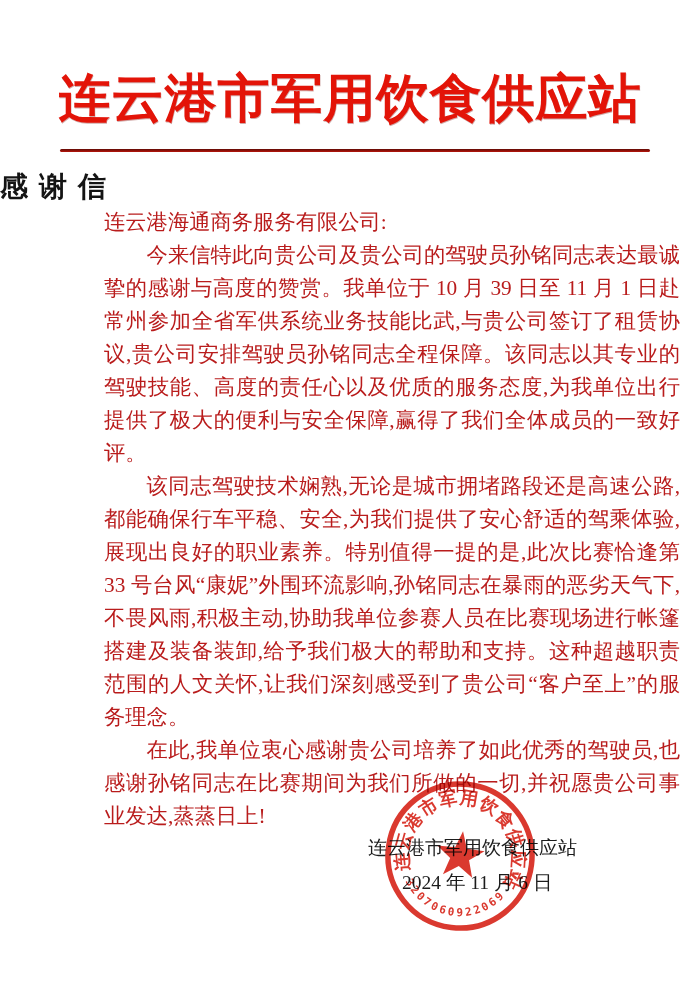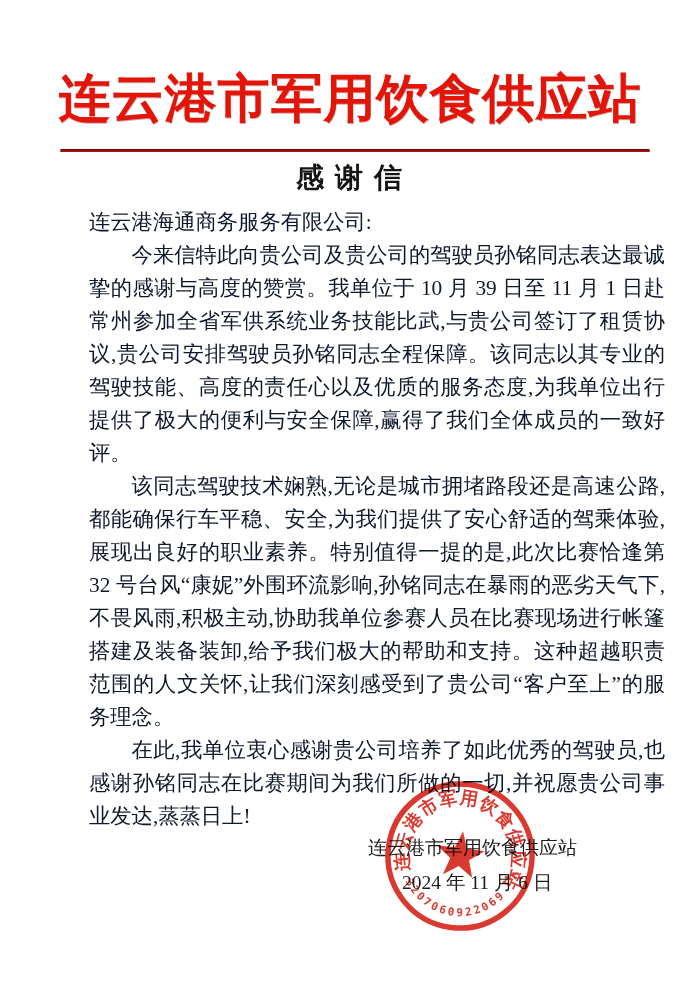--- a/index.html
+++ b/index.html
@@ -20,29 +20,28 @@
     color:#e31408;
     text-shadow:0.5px 0.5px 0 rgba(120,10,5,.35);
     white-space:nowrap;
   }
   .red-rule{
     position:absolute;top:149px;left:60px;width:590px;height:3px;
     background:linear-gradient(to bottom,#5f0a05,#b8150b);
     border-radius:2px;
   }
   .letter-title{
-    position:absolute;top:159px;left:0;right:0;
-    text-align:center;
+    position:absolute;top:168px;left:0;right:0;
     font-size:28px;font-weight:bold;color:#141414;
     letter-spacing:2px;
     white-space:pre;
   }
   .body-text{
-    position:absolute;top:206px;left:89px;width:576px;
-    font-size:21.3px;line-height:33px;color:#0f172a;
+    position:absolute;top:206px;left:104px;width:576px;
+    font-size:21.3px;line-height:33px;color:#b91c1c;
     text-align:justify;
   }
   .body-text p{margin:0;text-indent:2em;}
   .body-text p.salutation{text-indent:0;}
 
   .signature{
     position:absolute;top:835px;left:368px;
     font-size:19px;color:#1c1c1c;white-space:nowrap;
   }
   .sign-date{
@@ -70,21 +69,21 @@
 
   <div class="org-title">连云港市军用饮食供应站</div>
 
   <div class="red-rule"></div>
 
   <div class="letter-title">感 谢 信</div>
 
   <div class="body-text">
     <p class="salutation">连云港海通商务服务有限公司:</p>
     <p>今来信特此向贵公司及贵公司的驾驶员孙铭同志表达最诚挚的感谢与高度的赞赏。我单位于 10 月 39 日至 11 月 1 日赴常州参加全省军供系统业务技能比武,与贵公司签订了租赁协议,贵公司安排驾驶员孙铭同志全程保障。该同志以其专业的驾驶技能、高度的责任心以及优质的服务态度,为我单位出行提供了极大的便利与安全保障,赢得了我们全体成员的一致好评。</p>
-    <p>该同志驾驶技术娴熟,无论是城市拥堵路段还是高速公路,都能确保行车平稳、安全,为我们提供了安心舒适的驾乘体验,展现出良好的职业素养。特别值得一提的是,此次比赛恰逢第 32 号台风“康妮”外围环流影响,孙铭同志在暴雨的恶劣天气下,不畏风雨,积极主动,协助我单位参赛人员在比赛现场进行帐篷搭建及装备装卸,给予我们极大的帮助和支持。这种超越职责范围的人文关怀,让我们深刻感受到了贵公司“客户至上”的服务理念。</p>
+    <p>该同志驾驶技术娴熟,无论是城市拥堵路段还是高速公路,都能确保行车平稳、安全,为我们提供了安心舒适的驾乘体验,展现出良好的职业素养。特别值得一提的是,此次比赛恰逢第 33 号台风“康妮”外围环流影响,孙铭同志在暴雨的恶劣天气下,不畏风雨,积极主动,协助我单位参赛人员在比赛现场进行帐篷搭建及装备装卸,给予我们极大的帮助和支持。这种超越职责范围的人文关怀,让我们深刻感受到了贵公司“客户至上”的服务理念。</p>
     <p>在此,我单位衷心感谢贵公司培养了如此优秀的驾驶员,也感谢孙铭同志在比赛期间为我们所做的一切,并祝愿贵公司事业发达,蒸蒸日上!</p>
   </div>
 
   <div class="signature">连云港市军用饮食供应站</div>
 
   <div class="sign-date">2024 年 11 月 6 日</div>
 
   <svg class="stamp" viewBox="0 0 170 170" width="170" height="170" aria-hidden="true">
     <g transform="rotate(7 85 85)">
       <circle cx="85" cy="85" r="72" fill="none" stroke="#d7281d" stroke-width="5.5"></circle>

